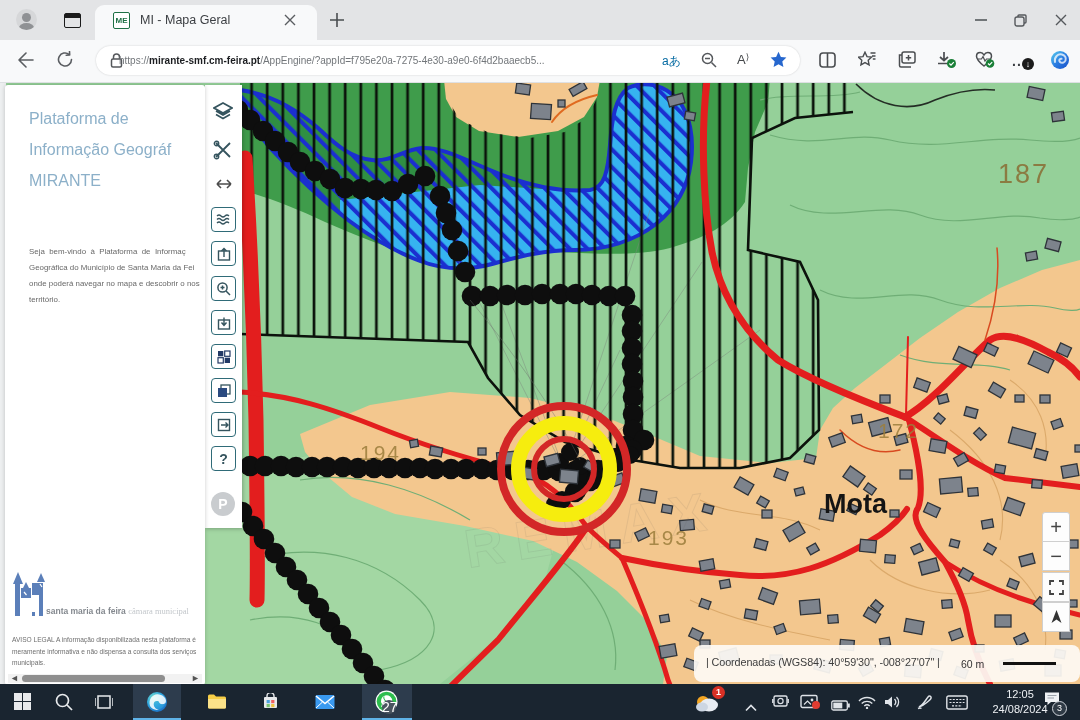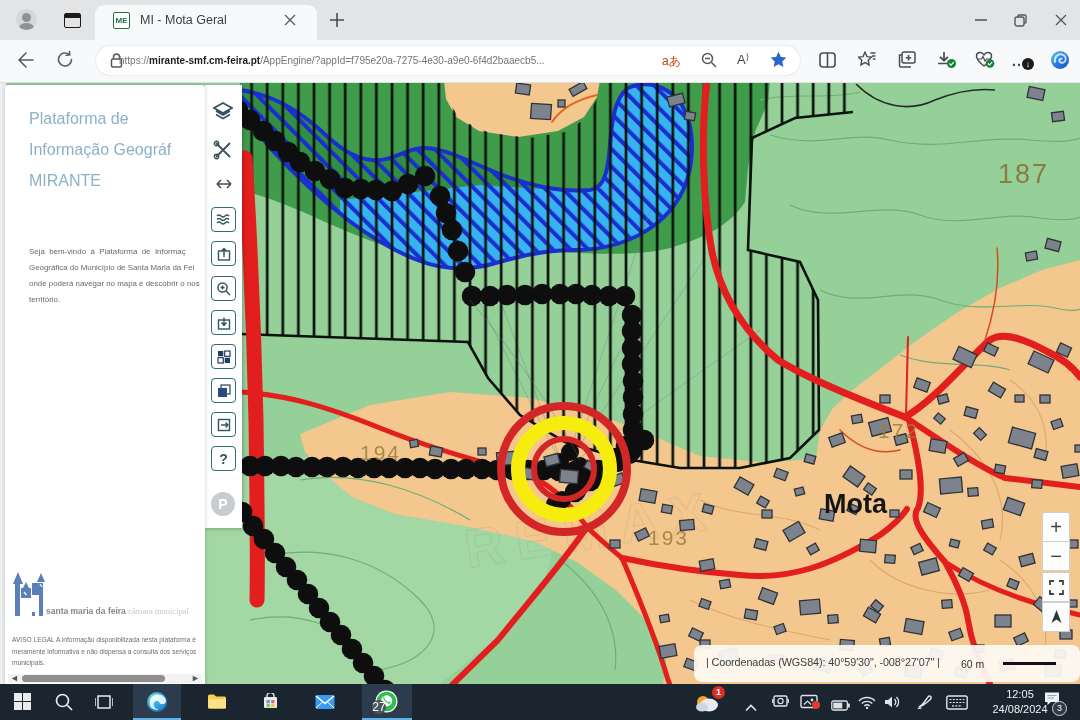--- a/index.html
+++ b/index.html
@@ -307,21 +307,21 @@
 <div class="abs" style="left:0;top:0;width:1080px;height:40px;background:#e3e4e6;z-index:50;"></div>
 <div class="abs" style="left:16px;top:9px;width:21px;height:21px;border-radius:50%;background:#d6d7d9;z-index:51;overflow:hidden;">
     <div class="abs" style="left:6px;top:4px;width:9px;height:9px;border-radius:50%;background:#8f9194;"></div>
     <div class="abs" style="left:3px;top:14px;width:15px;height:10px;border-radius:50%;background:#8f9194;"></div>
   </div>
 <div class="abs" style="left:64px;top:13px;width:15px;height:13px;border:1.8px solid #1b1b1b;border-radius:2px;z-index:51;">
     <div class="abs" style="left:0;top:0;width:15px;height:3.5px;background:#1b1b1b;"></div>
   </div>
 <div class="abs" style="left:95px;top:5px;width:222px;height:35px;background:#f8f9fa;border-radius:9px 9px 0 0;z-index:51;"></div>
 <div class="abs" style="left:113px;top:12px;width:15px;height:15px;border:1.5px solid #1e7145;border-radius:2px;z-index:52;color:#1e7145;font-size:8px;font-weight:bold;text-align:center;line-height:15px;background:#fff;">ME</div>
-<div class="abs" style="left:140px;top:13px;font-size:12.5px;color:#3c3f43;z-index:52;">MI - Mota Geral</div>
+<div class="abs" style="left:140px;top:13px;font-size:12.5px;color:#3c3f43;z-index:52;">MI - Mapa Geral</div>
 <svg class="abs" style="left:284px;top:14px;z-index:52;" width="12" height="12">
     <path d="M1,1 L11,11 M11,1 L1,11" stroke="#5a5d61" stroke-width="1.4"></path>
   </svg>
 <svg class="abs" style="left:330px;top:13px;z-index:51;" width="14" height="14">
     <path d="M7,0 V14 M0,7 H14" stroke="#4a4d50" stroke-width="1.6"></path>
   </svg>
 <svg class="abs" style="left:975px;top:19px;z-index:51;" width="12" height="2">
     <path d="M0,1 H12" stroke="#55585c" stroke-width="1.6"></path>
   </svg>
 <svg class="abs" style="left:1014px;top:14px;z-index:51;" width="13" height="13">
@@ -337,21 +337,21 @@
   </svg>
 <svg class="abs" style="left:57px;top:51px;z-index:51;" width="17" height="17">
     <path class="ic" d="M14.5,8.5 A6.5,6.5 0 1 1 12.2,3.5 M12.5,0.5 L12.7,4 L9.2,4.2" stroke="#4a4d50"></path>
   </svg>
 <div class="abs" style="left:96px;top:46px;width:704px;height:29px;background:#fff;border-radius:15px;box-shadow:0 0 2px rgba(0,0,0,.18);z-index:50;"></div>
 <svg class="abs" style="left:110px;top:53px;z-index:51;" width="13" height="15">
     <rect x="1.5" y="6" width="10" height="8" rx="1.5" fill="none" stroke="#55585c" stroke-width="1.5"></rect>
     <path d="M3.5,6 V4 a3,3 0 0 1 6,0 V6" fill="none" stroke="#55585c" stroke-width="1.5"></path>
   </svg>
 <div class="abs" style="left:119px;top:55px;font-size:10px;color:#72767a;z-index:51;white-space:nowrap;">https://<span style="color:#1c1e21;font-weight:bold;">mirante-smf.cm-feira.pt</span>/AppEngine/?appId=f795e20a-7275-4e30-a9e0-6f4d2baaecb5...</div>
-<div class="abs" style="left:662px;top:53px;font-size:12px;color:#c2410c;z-index:51;">aあ</div>
+<div class="abs" style="left:662px;top:53px;font-size:12px;color:#0369a1;z-index:51;">aあ</div>
 <svg class="abs" style="left:701px;top:52px;z-index:51;" width="16" height="16">
     <circle cx="6.5" cy="6.5" r="5" fill="none" stroke="#55585c" stroke-width="1.5"></circle>
     <path d="M10.5,10.5 L15,15 M4,6.5 H9" stroke="#55585c" stroke-width="1.5"></path>
   </svg>
 <div class="abs" style="left:737px;top:52px;font-size:13px;color:#44474a;z-index:51;">A<span style="font-size:9px;vertical-align:4px;">⟩</span></div>
 <svg class="abs" style="left:770px;top:51px;z-index:51;" width="17" height="17">
     <path d="M8.5,0.8 L10.9,6 L16.4,6.6 L12.3,10.4 L13.4,16 L8.5,13.2 L3.6,16 L4.7,10.4 L0.6,6.6 L6.1,6 Z" fill="#2667ce"></path>
   </svg>
 <svg class="abs" style="left:819px;top:52px;z-index:51;" width="17" height="16">
     <rect x="1" y="1" width="15" height="14" rx="3" fill="none" stroke="#4a4d50" stroke-width="1.6"></rect>
@@ -515,21 +515,21 @@
       <path d="M1,2 L10,9.5 L19,2" fill="none" stroke="#fff" stroke-width="1.5"></path>
       <path d="M1,14 L7.5,8 M19,14 L12.5,8" stroke="#fff" stroke-width="1"></path>
     </svg></div>
 <div class="abs" style="left:362px;top:684px;width:50px;height:36px;background:#2d3c4d;z-index:60;border-bottom:2.5px solid #5fb3e8;box-sizing:border-box;"></div>
 <div class="abs" style="left:375px;top:690px;width:23px;height:23px;z-index:61;"><svg width="23" height="23" viewBox="0 0 23 23">
       <circle cx="11.5" cy="11.5" r="11" fill="#fff"></circle>
       <circle cx="11.5" cy="11.5" r="9.8" fill="#2ebd4e"></circle>
       <path d="M6,17 L7,14 A5.6,5.6 0 1 1 9.3,15.9 Z" fill="#fff"></path>
       <path d="M9.4,8.3 c0.6,1.6 2,3.2 3.8,4 l1-0.8 1.6,1.2 c-0.6,1-1.8,1.3-3.4,0.4 c-1.9-1-3.4-2.7-4-4.5 c-0.3-1.2 0-2 0.9-2.3 Z" fill="#2ebd4e"></path>
     </svg></div>
-<div class="abs" style="left:372px;top:700px;width:14px;height:14px;border-radius:50%;background:#4a5560;color:#fff;font-size:12px;text-align:center;line-height:14px;z-index:62;">27</div>
+<div class="abs" style="left:382px;top:700px;width:14px;height:14px;border-radius:50%;background:#4a5560;color:#fff;font-size:14px;text-align:center;line-height:14px;z-index:62;">27</div>
 <div class="abs" style="left:694px;top:690px;width:26px;height:24px;z-index:61;"><svg width="26" height="24" viewBox="0 0 26 24">
       <circle cx="9" cy="12" r="6" fill="#f5a623"></circle>
       <ellipse cx="15" cy="15" rx="9" ry="6.5" fill="#e8ecf2"></ellipse>
       <ellipse cx="8" cy="17" rx="6" ry="4.5" fill="#cdd6e2"></ellipse>
     </svg></div>
 <div class="abs" style="left:712px;top:686px;width:13px;height:13px;border-radius:50%;background:#d93025;color:#fff;font-size:9px;font-weight:bold;text-align:center;line-height:13px;z-index:62;">1</div>
 <div class="abs" style="left:745px;top:698px;width:12px;height:8px;z-index:61;"><svg width="12" height="8" viewBox="0 0 12 8">
       <path d="M1,6.5 L6,1.5 L11,6.5" fill="none" stroke="#dfe3e8" stroke-width="1.6"></path>
     </svg></div>
 <div class="abs" style="left:772px;top:694px;width:17px;height:15px;z-index:61;"><svg width="17" height="15" viewBox="0 0 17 15">

